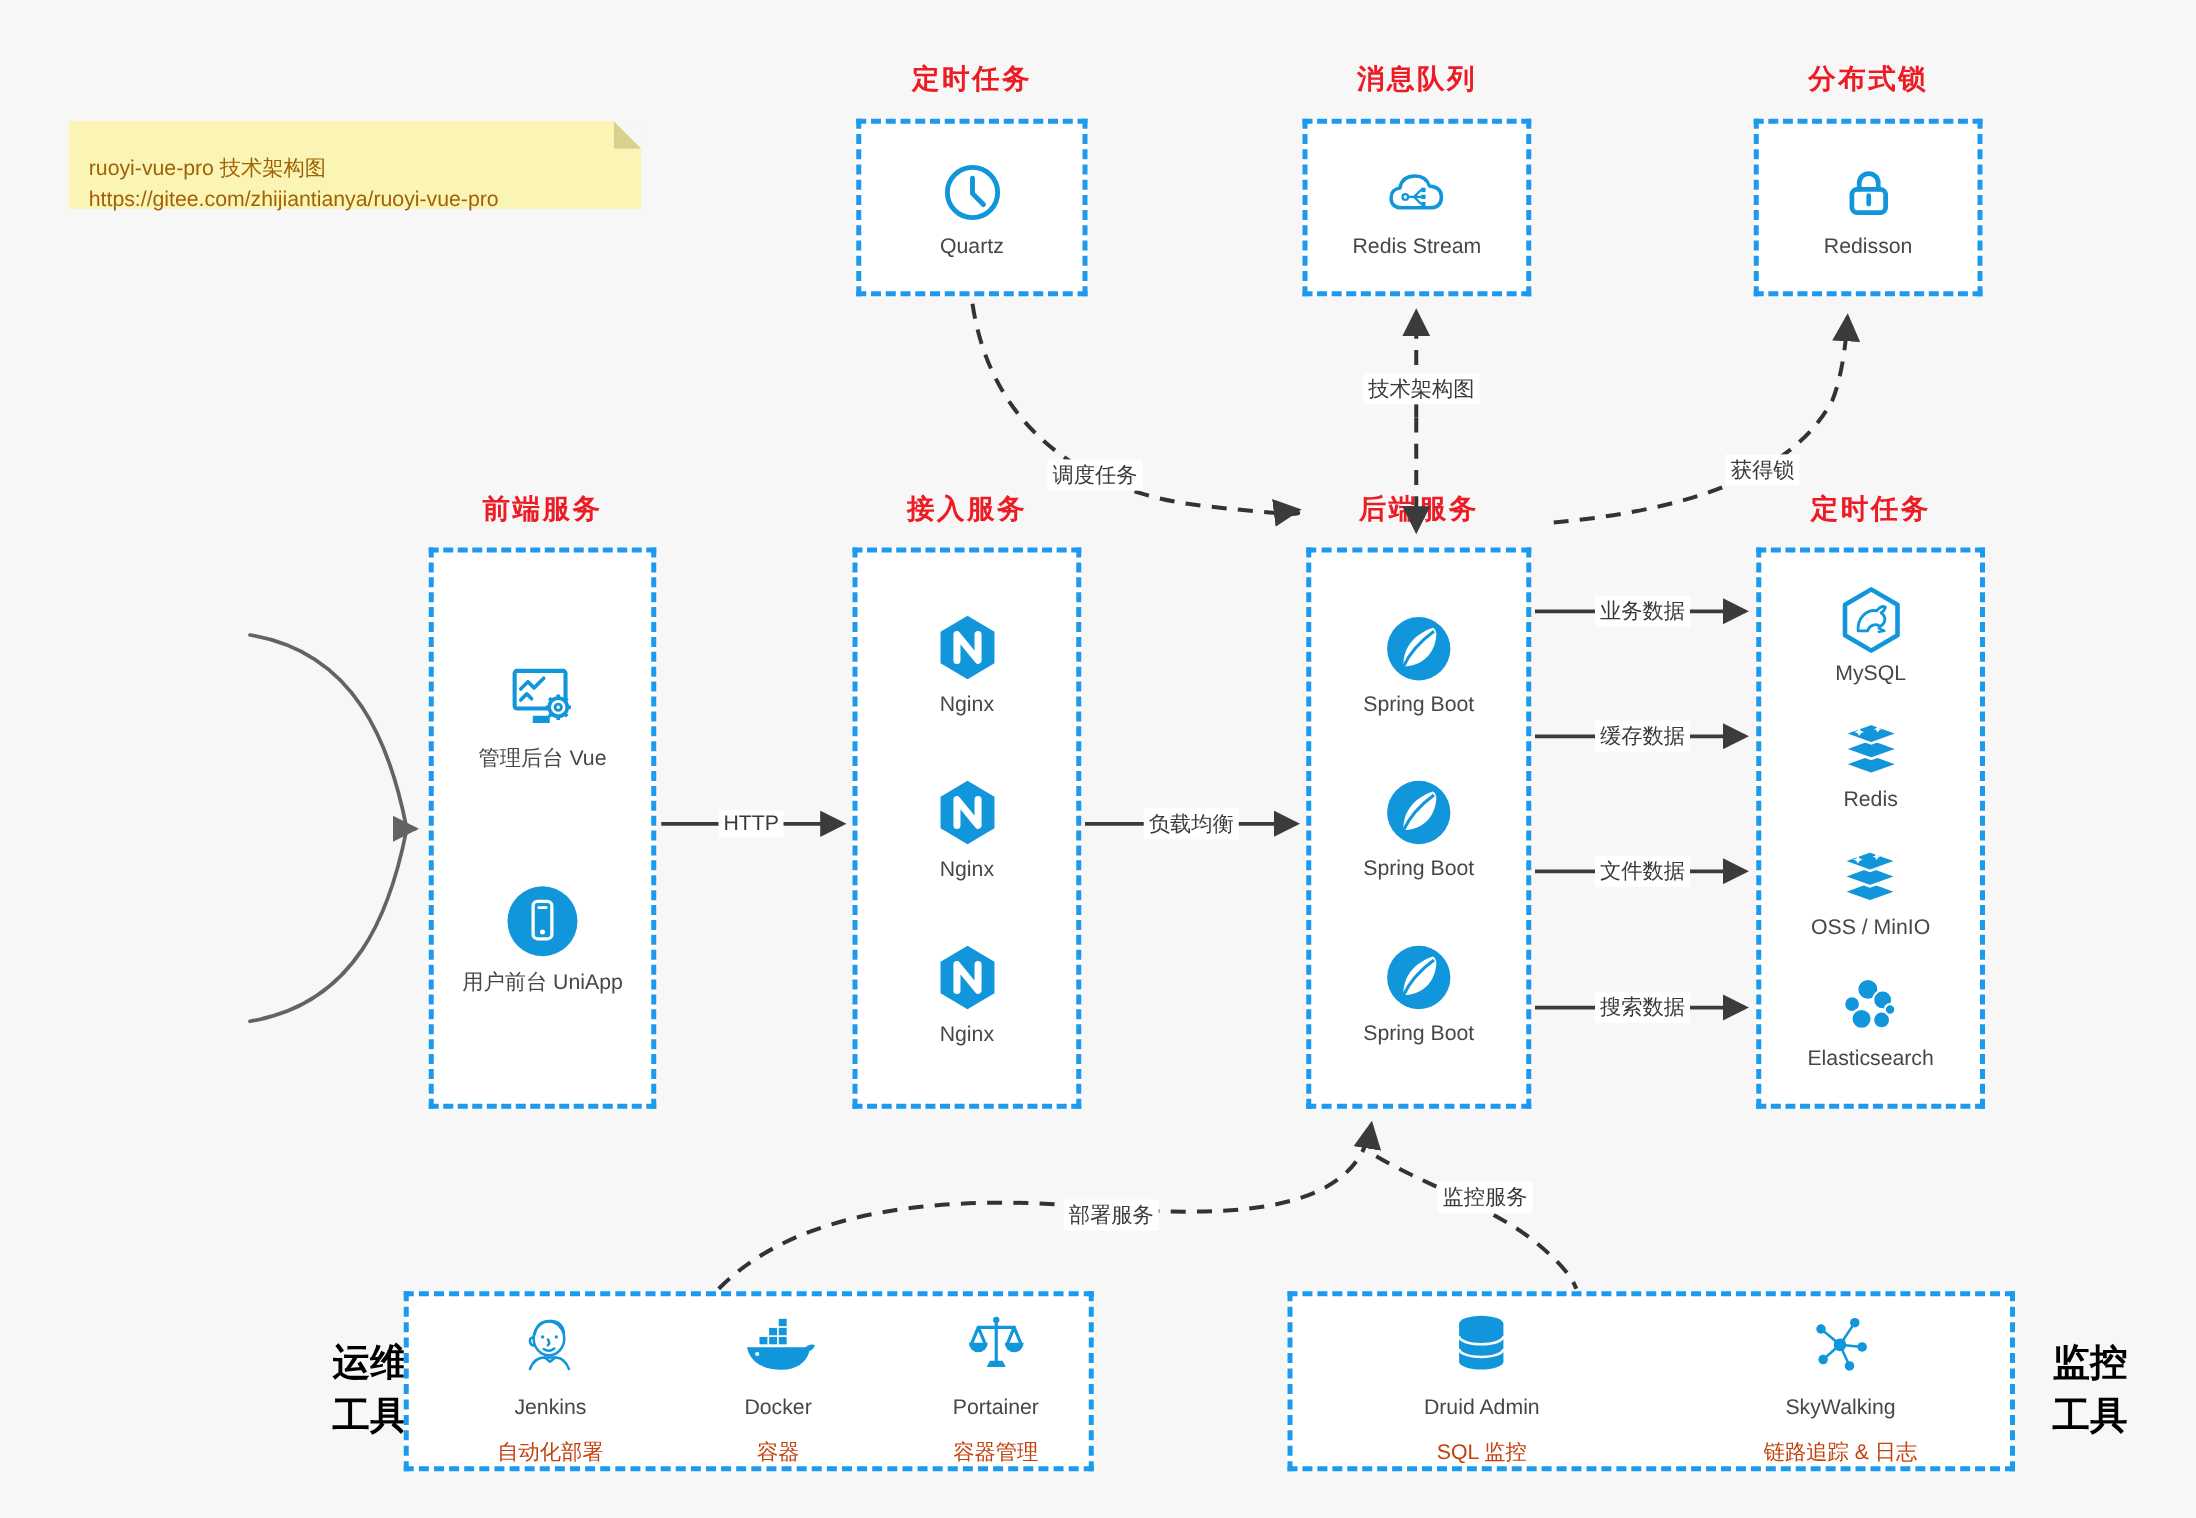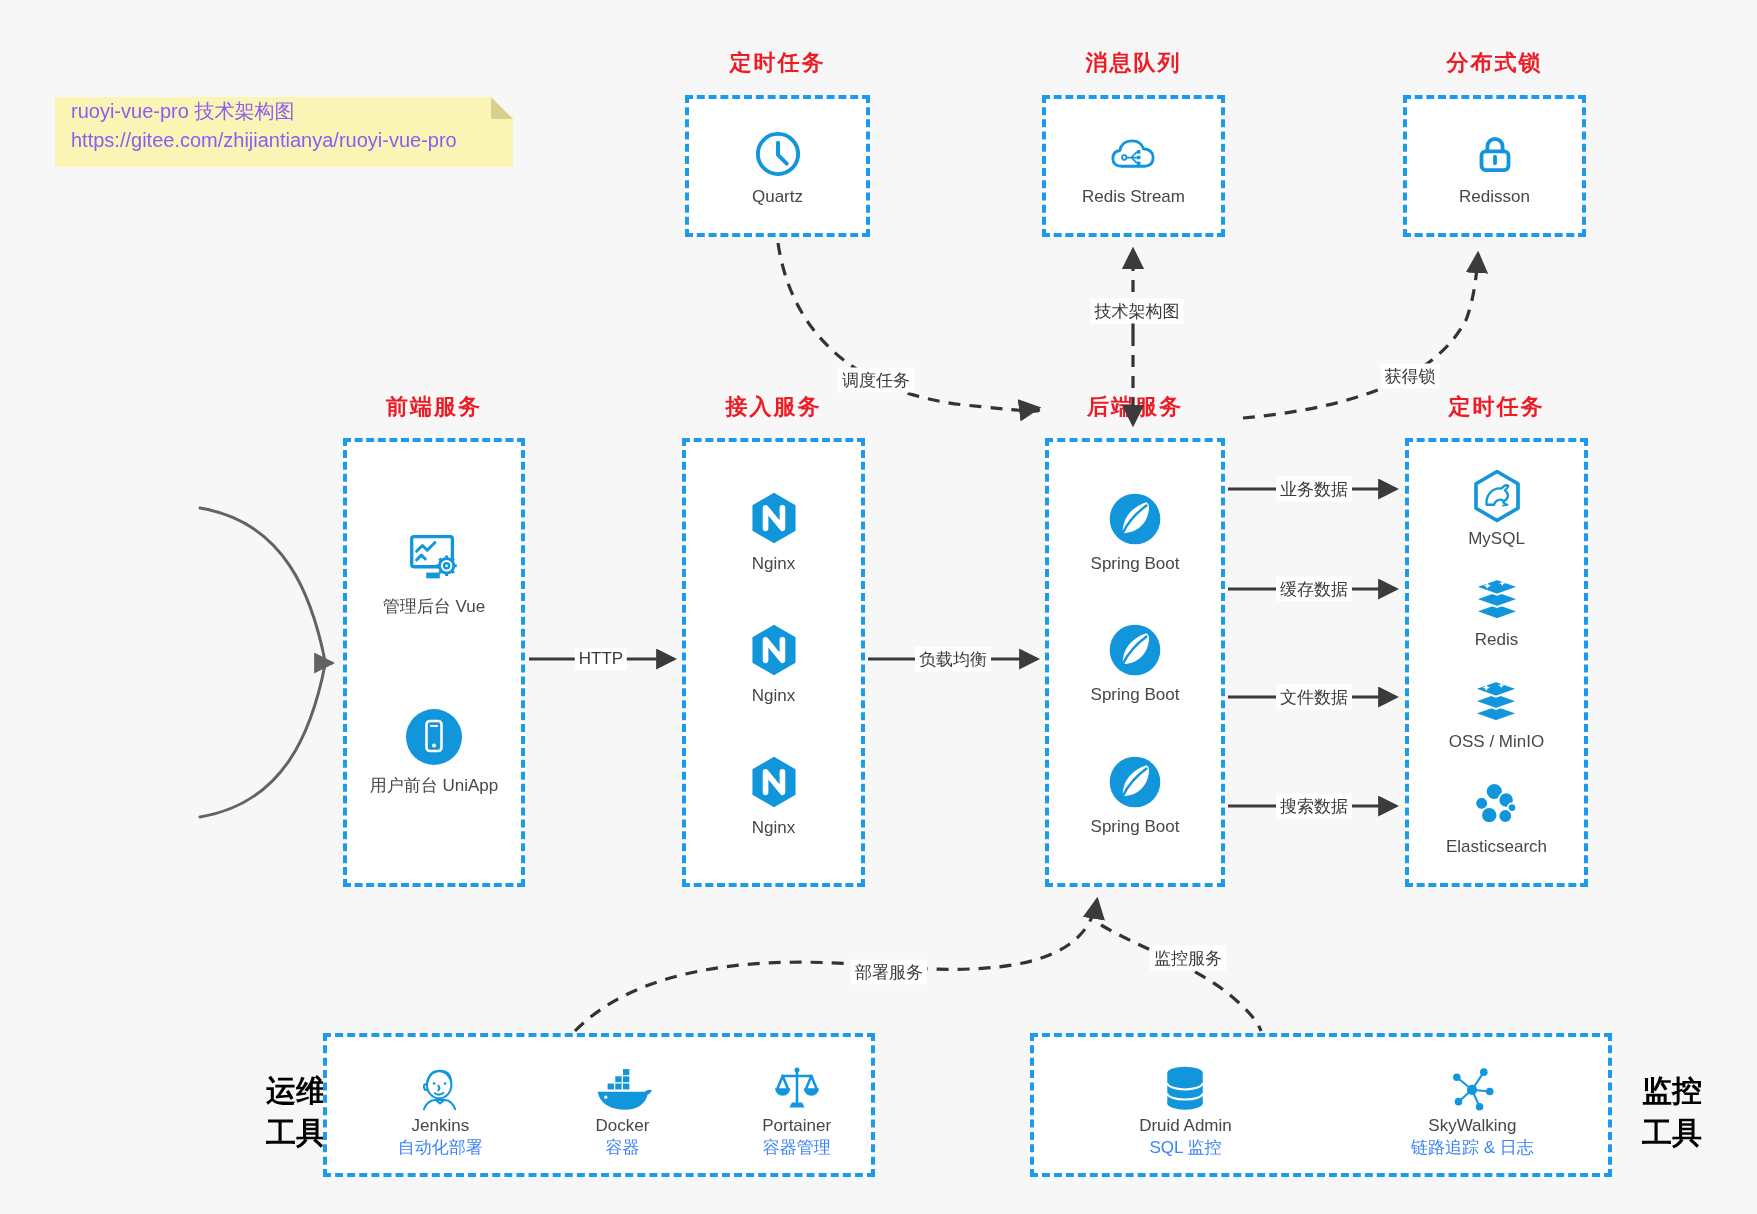--- a/index.html
+++ b/index.html
@@ -1,38 +1,38 @@
 <!DOCTYPE html>
 <html><head>
 <meta charset="utf-8">
 <style>
   html,body{margin:0;padding:0;background:#f7f7f8;}
   .canvas{position:relative;width:1757px;height:1214px;background:#f7f7f8;
           font-family:"Liberation Sans","DejaVu Sans",sans-serif;overflow:hidden;}
 
   
   .note{position:absolute;left:55px;top:97px;width:458px;height:70px;background:#fbf5b5;
-        box-sizing:border-box;padding:0 16px;font-size:20px;color:#8b5cf6;line-height:1.45;}
+        box-sizing:border-box;padding:26px 16px;font-size:17px;color:#a16207;line-height:1.45;}
   .note-fold{position:absolute;right:0;top:0;}
 
   
   .dbox{position:absolute;background:#fff;border:4px dashed #1b9aee;box-sizing:border-box;
         display:flex;flex-direction:column;align-items:center;justify-content:space-evenly;}
   .hbox{flex-direction:row;justify-content:space-around;align-items:center;}
 
   .group-title{position:absolute;color:#ed1c24;font-size:22px;font-weight:bold;
                text-align:center;letter-spacing:2px;white-space:nowrap;}
   .side-title{position:absolute;color:#000000;font-size:30px;font-weight:bold;
               line-height:1.4;text-align:right;}
 
   .item{display:flex;flex-direction:column;align-items:center;gap:5px;}
   .item-label{font-size:17px;color:#474747;white-space:nowrap;}
-  .tool-item{display:flex;flex-direction:column;align-items:center;gap:0;padding-top:10px;margin-left:31px;}
+  .tool-item{display:flex;flex-direction:column;align-items:center;gap:14px;padding-top:10px;margin-left:31px;}
   .tool-name{font-size:17px;color:#474747;white-space:nowrap;}
-  .tool-desc{font-size:17px;color:#3b82f6;white-space:nowrap;}
+  .tool-desc{font-size:17px;color:#c2410c;white-space:nowrap;}
 
   .overlay{position:absolute;left:0;top:0;pointer-events:none;}
 
   .edge-label{position:absolute;transform:translate(-50%,-50%);background:#fff;
               padding:1px 4px;font-size:17px;color:#3a3a3c;white-space:nowrap;}
 </style>
 </head>
 <body>
 
 <div class="canvas">

